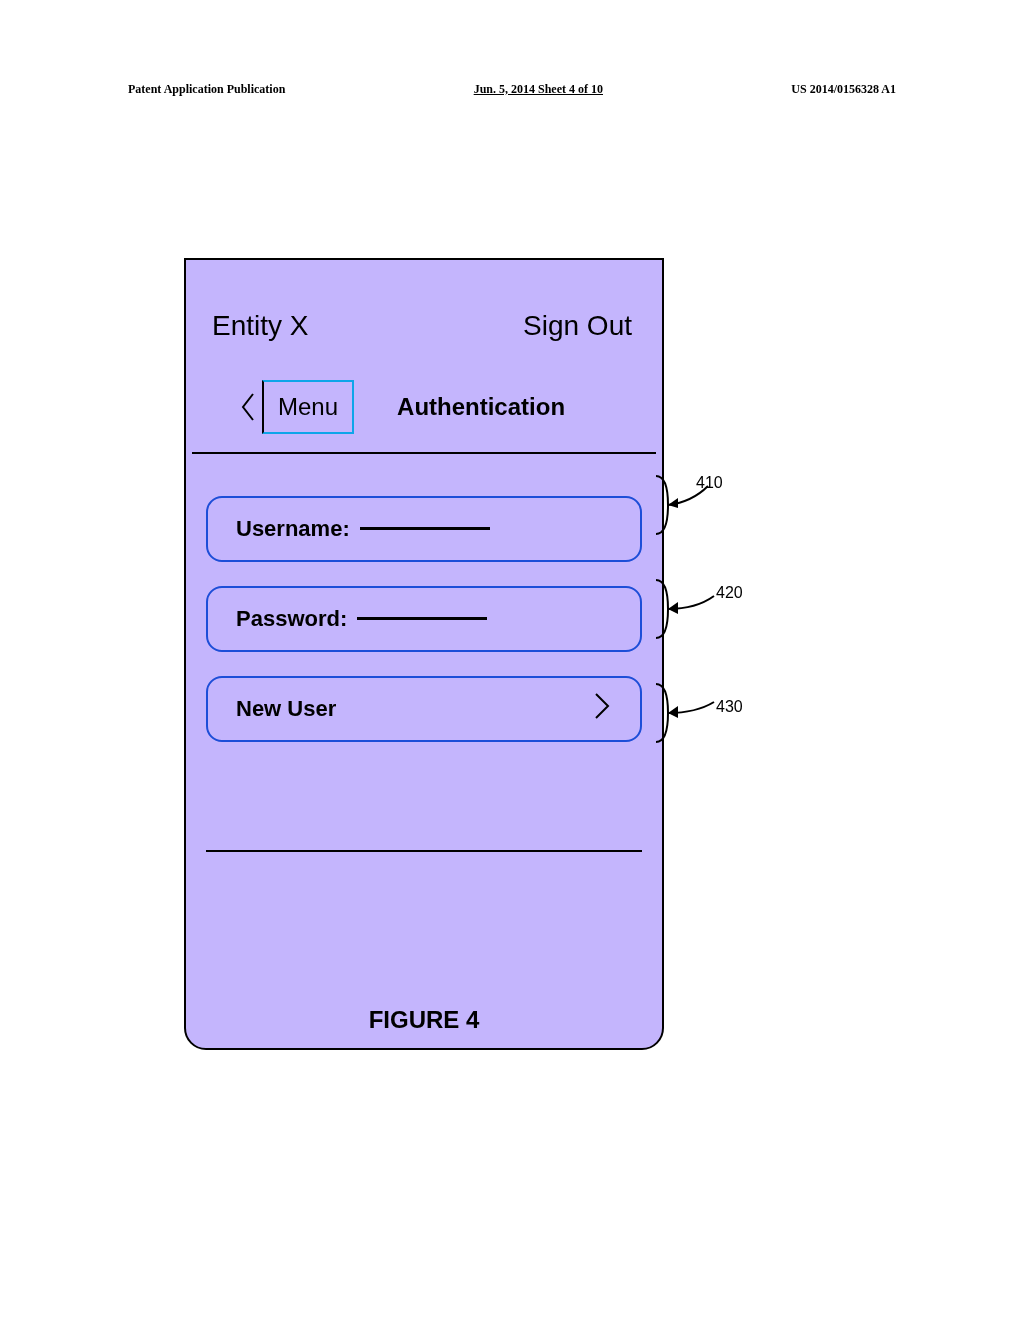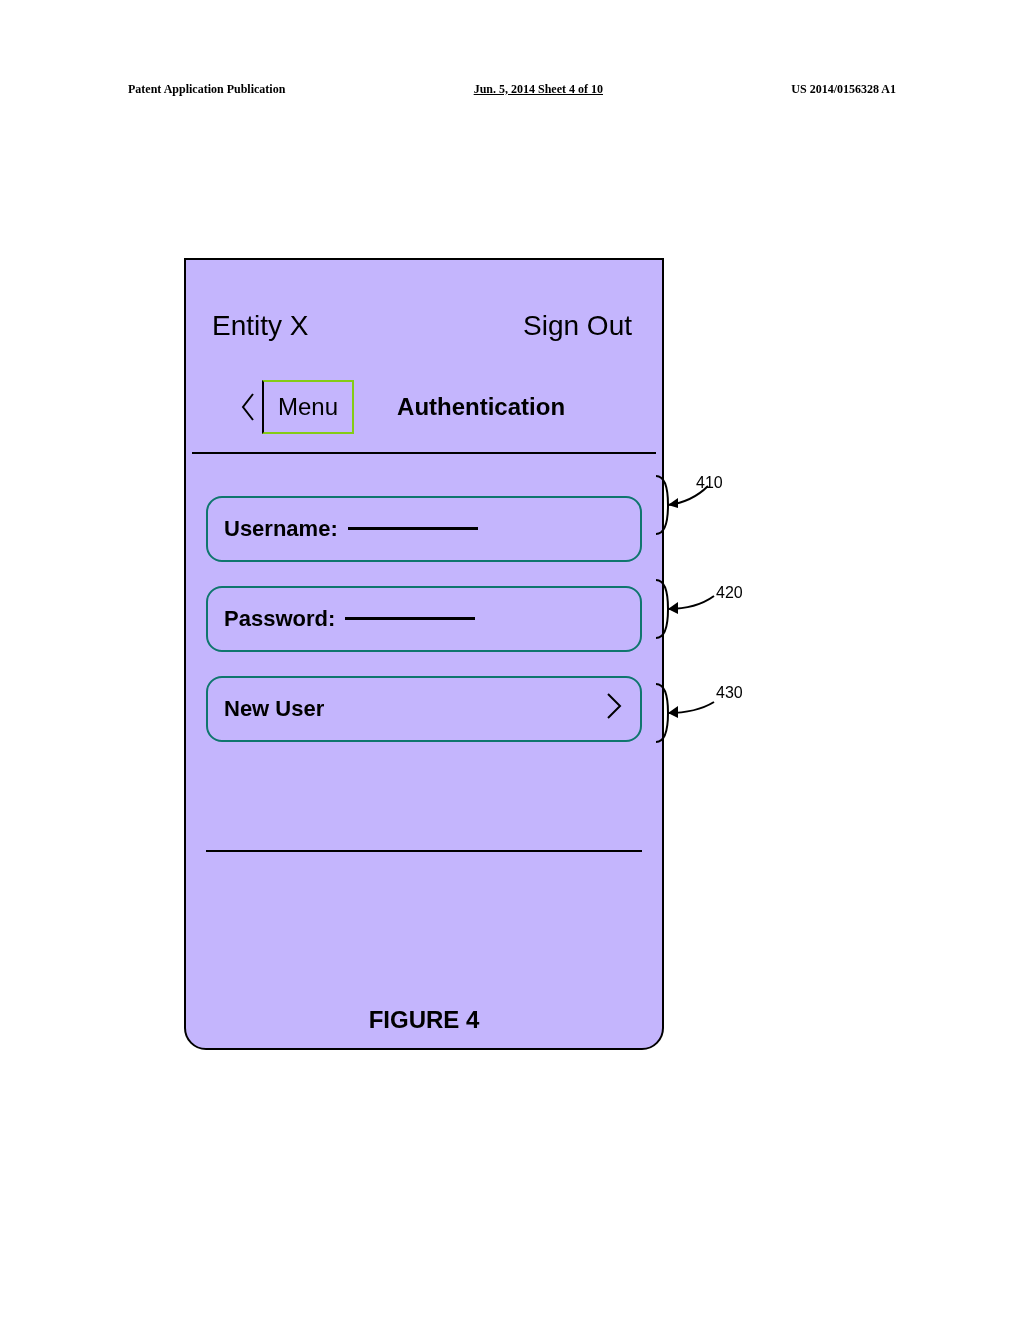--- a/index.html
+++ b/index.html
@@ -68,21 +68,21 @@
     align-items: stretch;
   }
   .back-chevron {
     width: 28px;
     display: flex;
     align-items: center;
     justify-content: center;
   }
   .back-chevron svg { width: 18px; height: 30px; }
   .menu-box {
-    border: 2px solid #84cc16;
+    border: 2px solid #0ea5e9;
     border-left: 2px solid #000;
     padding: 8px 14px;
     font-size: 24px;
     display: flex;
     align-items: center;
   }
   .auth-title {
     padding: 8px 0 8px 12px;
     font-size: 24px;
     font-weight: bold;
@@ -93,25 +93,25 @@
 
   .content {
     position: absolute;
     left: 0; right: 0;
     top: 200px;
   }
   .field-row {
     position: relative;
     margin: 14px 14px 24px 14px;
     height: 66px;
-    border: 2px solid #0f766e;
+    border: 2px solid #1d4ed8;
     border-radius: 16px;
     display: flex;
     align-items: center;
-    padding: 0 16px;
+    padding: 0 28px;
     font-size: 22px;
     font-weight: bold;
   }
   .field-row .label { margin-right: 10px; }
   .field-row .underline {
     display: inline-block;
     width: 130px;
     border-bottom: 3px solid #000;
     height: 0;
     margin-bottom: 2px;
@@ -224,14 +224,14 @@
   </svg>
   <span class="num" style="left:68px; top:10px;">420</span>
 </div>
 
 <div class="callout c430">
   <svg width="120" height="70">
     <path d="M8,6 Q20,6 20,35 Q20,64 8,64" fill="none" stroke="#000" stroke-width="2"></path>
     <path d="M20,35 Q48,35 66,24" fill="none" stroke="#000" stroke-width="2"></path>
     <polygon points="20,35 30,28 30,40" fill="#000"></polygon>
   </svg>
-  <span class="num" style="left:68px; top:6px;">430</span>
+  <span class="num" style="left:68px; top:20px;">430</span>
 </div>
 
 </body></html>

